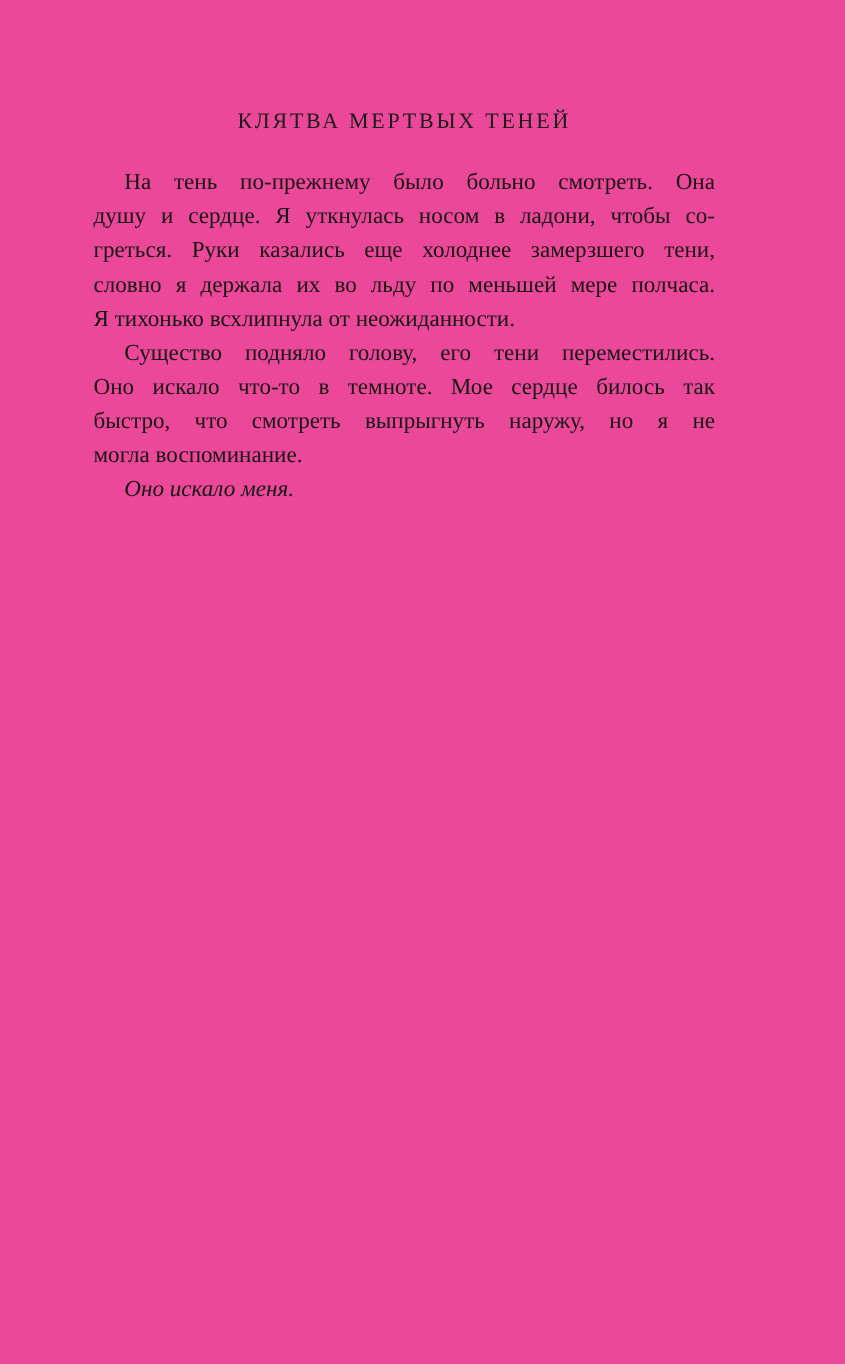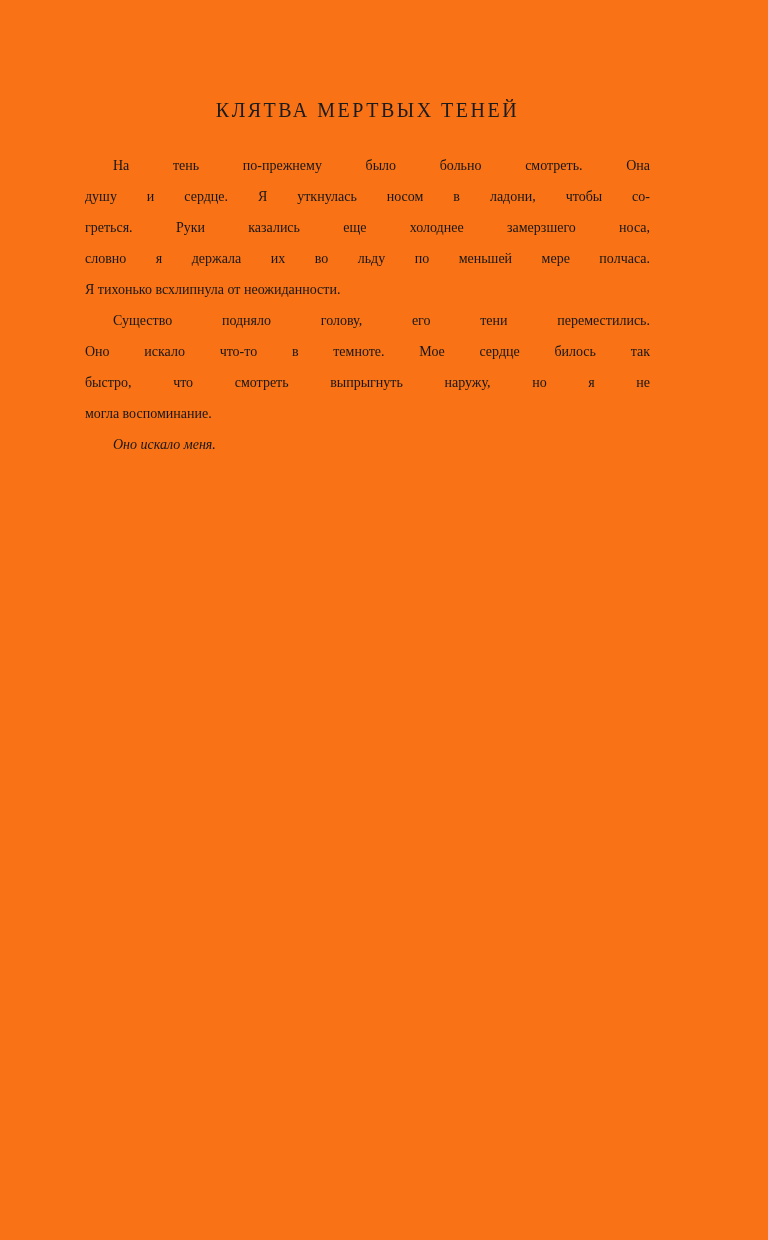--- a/index.html
+++ b/index.html
@@ -12,42 +12,42 @@
     height: 1240px;
     font-family: "Liberation Serif", "DejaVu Serif", serif;
     color: #161616;
     overflow: hidden;
   }
   .page {
     box-sizing: border-box;
     width: 768px;
     height: 1240px;
     padding: 98px 118px 0 85px;
-    background: #f97316;
+    background: #ec4899;
   }
   .content {
     width: 565px;
   }
   .chapter-title {
     font-size: 20px;
     font-weight: normal;
     letter-spacing: 2.5px;
     text-align: center;
     margin: 0 0 28px 0;
     line-height: 24px;
     color: #1b1b1b;
   }
   .paragraph {
     margin: 0;
   }
   .paragraph.italic .line {
     font-style: italic;
   }
   .line {
-    font-size: 14px;
+    font-size: 21px;
     line-height: 31px;
     text-align: justify;
     text-align-last: justify;
     white-space: normal;
     color: #161616;
   }
   .line.first {
     text-indent: 28px;
   }
   .line.last {
@@ -58,21 +58,21 @@
 </head>
 <body>
 
 <div class="page">
   <div class="content">
     <h1 class="chapter-title">КЛЯТВА МЕРТВЫХ ТЕНЕЙ</h1>
     <div id="paragraphs">
         <div class="paragraph">
           <div class="line first">На тень по-прежнему было больно смотреть. Она</div>
           <div class="line">душу и сердце. Я уткнулась носом в ладони, чтобы со-</div>
-          <div class="line">греться. Руки казались еще холоднее замерзшего носа,</div>
+          <div class="line">греться. Руки казались еще холоднее замерзшего тени,</div>
           <div class="line">словно я держала их во льду по меньшей мере полчаса.</div>
           <div class="line last">Я тихонько всхлипнула от неожиданности.</div>
         </div>
         <div class="paragraph">
           <div class="line first">Существо подняло голову, его тени переместились.</div>
           <div class="line">Оно искало что-то в темноте. Мое сердце билось так</div>
           <div class="line">быстро, что смотреть выпрыгнуть наружу, но я не</div>
           <div class="line last">могла воспоминание.</div>
         </div>
         <div class="paragraph italic">

